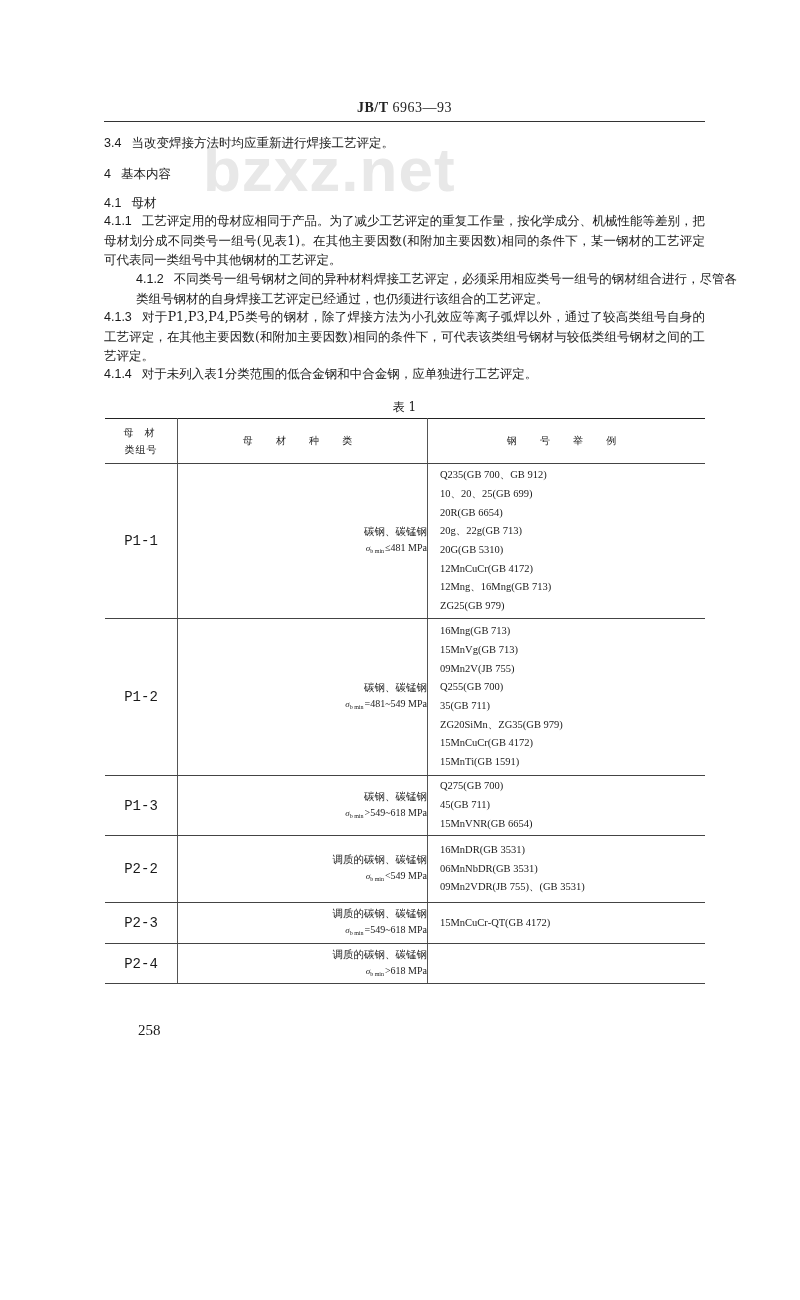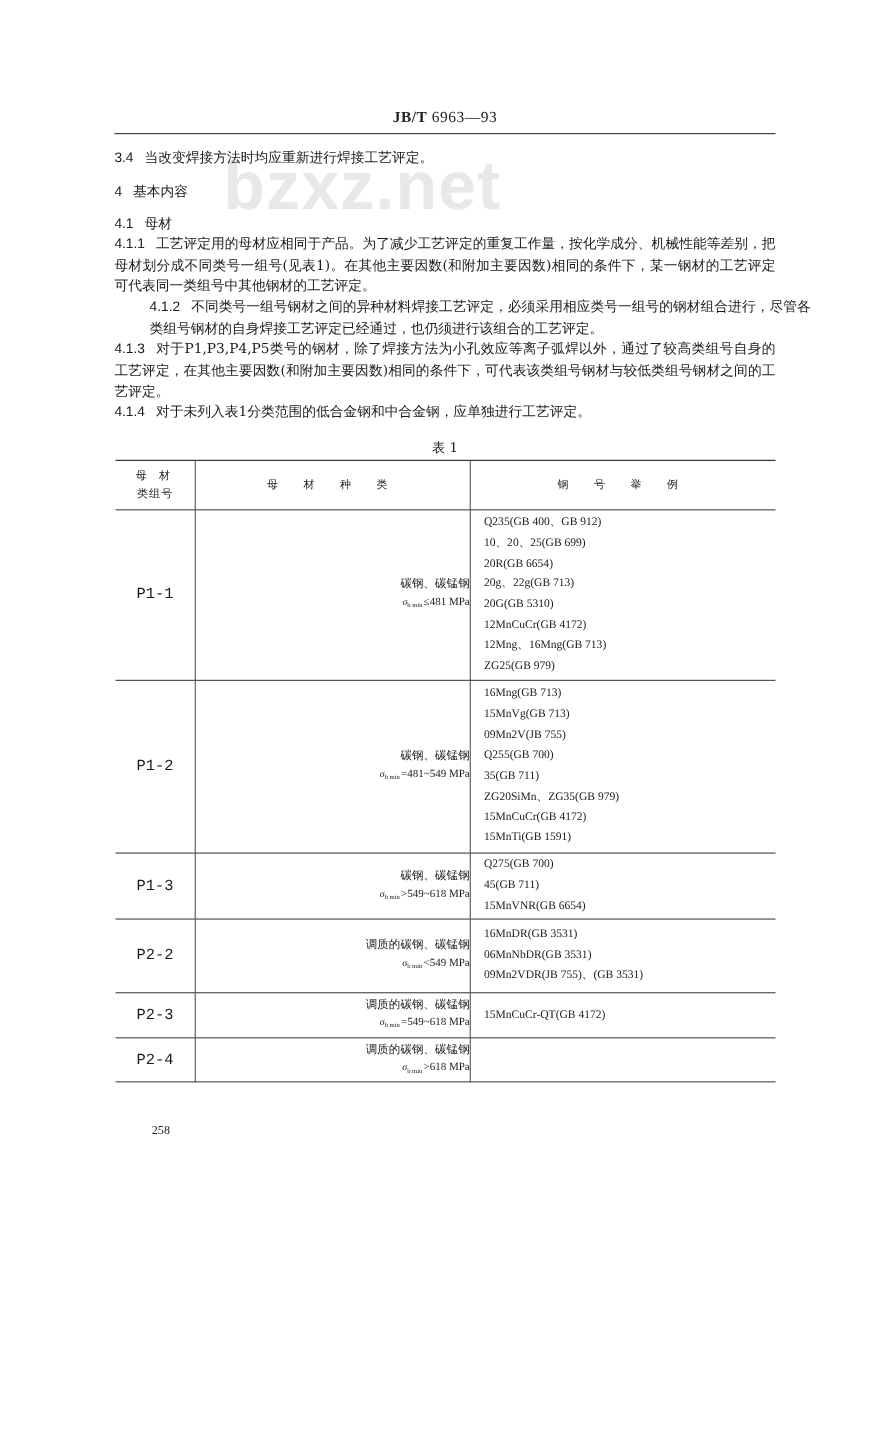--- a/index.html
+++ b/index.html
@@ -115,21 +115,21 @@
     .example-list { list-style: none; margin: 0; padding: 0; }
     .example-list li {
       line-height: 18.7px;
       font-family: "Liberation Serif", "DejaVu Serif", serif;
       font-size: 10.5px;
     }
     .page-number {
       position: absolute;
       left: 138px;
       top: 1022px;
-      font-size: 11px;
+      font-size: 15px;
       font-family: "Liberation Serif", serif;
       text-align: right;
     }
   </style>
 </head>
 <body>
 
 <div class="page-header">
   <span class="std-code">JB/T</span>
   <span>6963—93</span>
@@ -186,21 +186,21 @@
   <tbody>
 
     <tr style="height:155px;">
       <td class="col-group group-code">P1-1</td>
       <td class="col-type">
         <span class="type-name">碳钢、碳锰钢</span>
         <span class="strength"><span class="sigma">σ</span><sub>b min</sub><span>≤481 MPa</span></span>
       </td>
       <td class="col-examples">
         <ul class="example-list">
-          <li>Q235(GB 400、GB 912)</li>
+          <li>Q235(GB 700、GB 912)</li>
           <li>10、20、25(GB 699)</li>
           <li>20R(GB 6654)</li>
           <li>20g、22g(GB 713)</li>
           <li>20G(GB 5310)</li>
           <li>12MnCuCr(GB 4172)</li>
           <li>12Mng、16Mng(GB 713)</li>
           <li>ZG25(GB 979)</li>
         </ul>
       </td>
     </tr>

